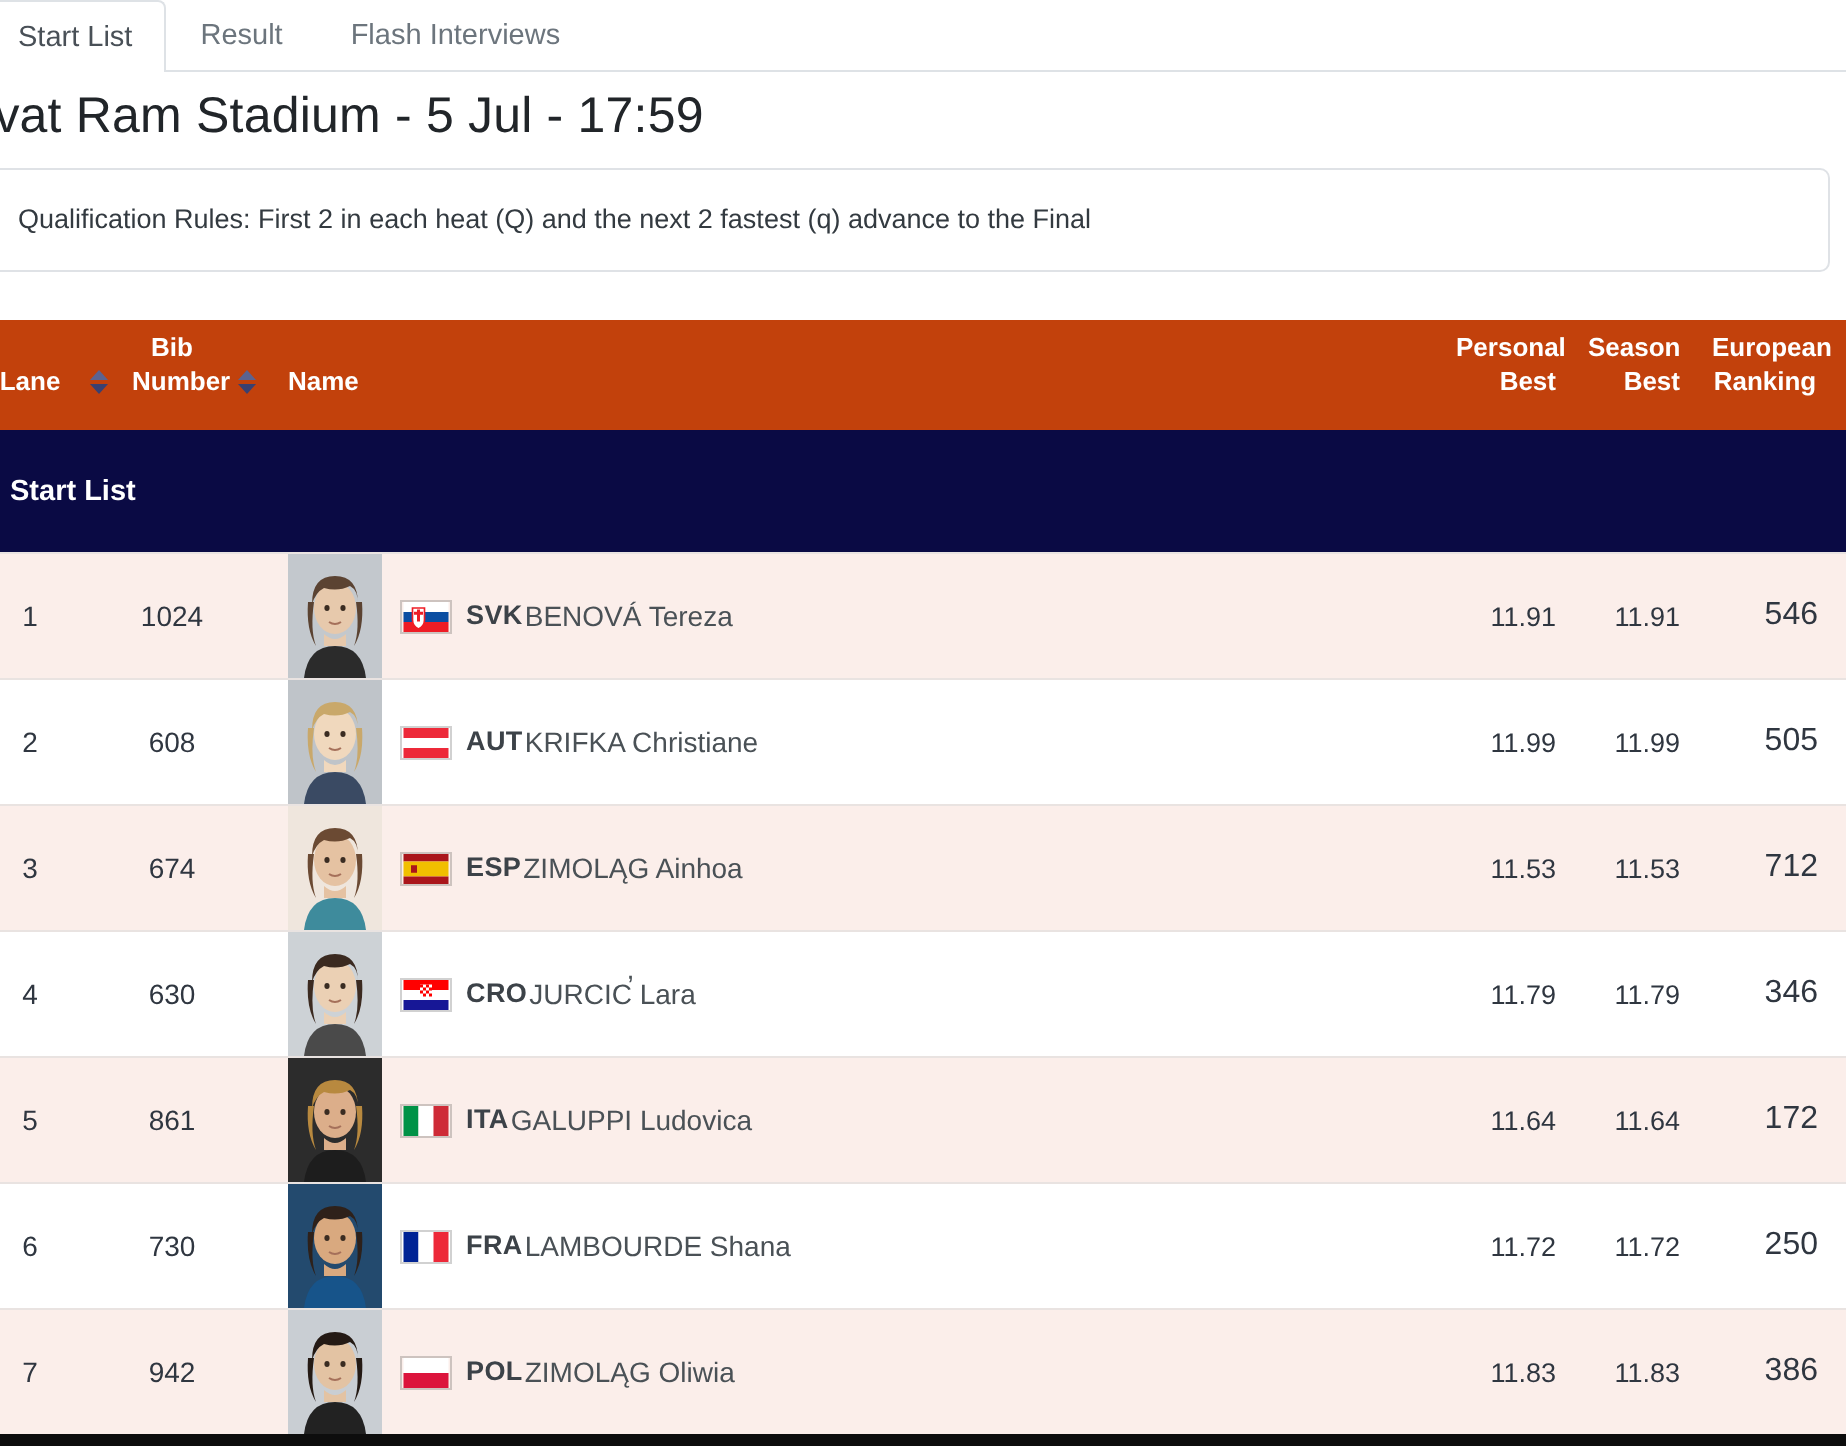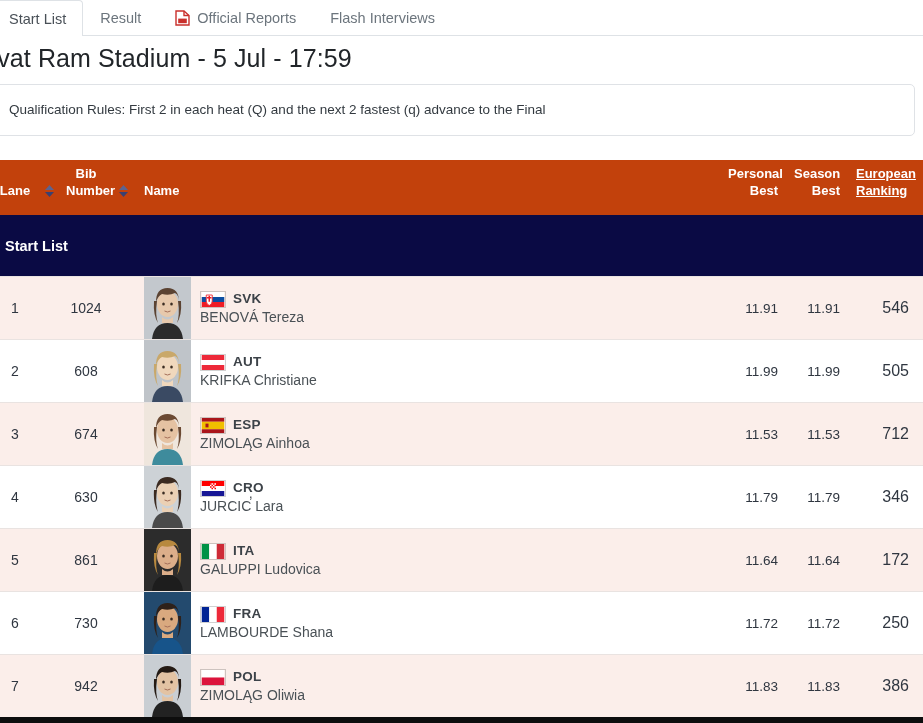--- a/index.html
+++ b/index.html
@@ -109,21 +109,21 @@
     border: none;
     line-height: 1.25;
   }
   th.col-lane   { width: 46px;  text-align: center; }
   th.col-sort1  { width: 22px;  text-align: center; padding-left:0; padding-right:0;}
   th.col-bib    { width: 52px;  text-align: center; }
   th.col-sort2  { width: 22px;  text-align: center; padding-left:0; padding-right:0;}
   th.col-name   { width: 588px; text-align: left; padding-left: 10px; }
   th.col-pb     { width: 66px;  text-align: right; padding-right: 10px; }
   th.col-sb     { width: 62px;  text-align: right; padding-right: 10px; }
-  th.col-rank   { width: 68px;  text-align: left; padding-right: 9px; text-decoration: underline; }
+  th.col-rank   { width: 68px;  text-align: center; padding-right: 9px; }
   th.col-pad    { width: 74px; }
 
   .sorticon { display: inline-block; width: 11px; line-height: 0; vertical-align: bottom; }
   .sorticon svg { display: block; }
 
   tbody tr { height: 62px; }
   tbody tr.odd  { background: #fbeeea; }
   tbody tr.even { background: #ffffff; }
   tbody td {
     border-top: 1px solid #e9e3e1;
@@ -147,21 +147,21 @@
   .portrait {
     width: 47px;
     height: 62px;
     flex: 0 0 auto;
     overflow: hidden;
     background: #b9bec4;
     position: relative;
   }
   .portrait svg { display: block; width: 47px; height: 62px; }
 
-  .ath-text { display: flex; flex-direction: column; gap: 1px; line-height: 1.25; }
+  .ath-text { display: flex; flex-direction: row; gap: 1px; line-height: 1.25; }
   .ath-top { display: flex; align-items: center; gap: 7px; }
   .flag {
     width: 26px; height: 17px;
     flex: 0 0 auto;
     border: 1px solid rgba(0,0,0,0.18);
     display: block;
   }
   .flag svg { display: block; width: 100%; height: 100%; }
   .country {
     font-weight: bold;
@@ -186,30 +186,20 @@
 </style>
 </head>
 <body>
 
 <div class="tabbar">
   <div class="tab active">
     <span>Start List</span>
   </div>
   <div class="tab">
     <span>Result</span>
-  </div>
-  <div class="tab">
-    <span class="pdf-icon">
-      <svg viewBox="0 0 15 16" xmlns="http://www.w3.org/2000/svg">
-        <path d="M1 1 h8 l5 4.5 V15 H1 Z" fill="none" stroke="#c9302c" stroke-width="1.4"></path>
-        <path d="M9 1 v4.5 h5" fill="none" stroke="#c9302c" stroke-width="1.4"></path>
-        <rect x="3.2" y="8.6" width="8.6" height="4.6" fill="#c9302c"></rect>
-      </svg>
-    </span>
-    <span>Official Reports</span>
   </div>
   <div class="tab">
     <span>Flash Interviews</span>
   </div>
 </div>
 
 <h1 class="page-title">Givat Ram Stadium - 5 Jul - 17:59</h1>
 
 <div class="qual-card">
   <div class="qual-text">Qualification Rules: First 2 in each heat (Q) and the next 2 fastest (q) advance to the Final</div>

